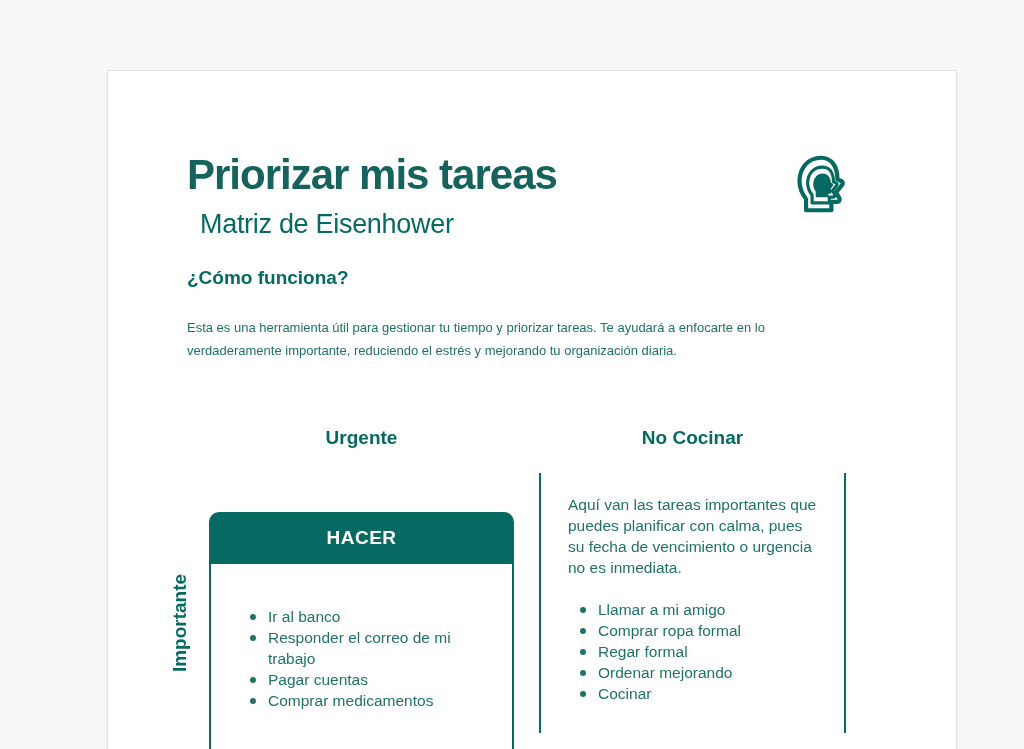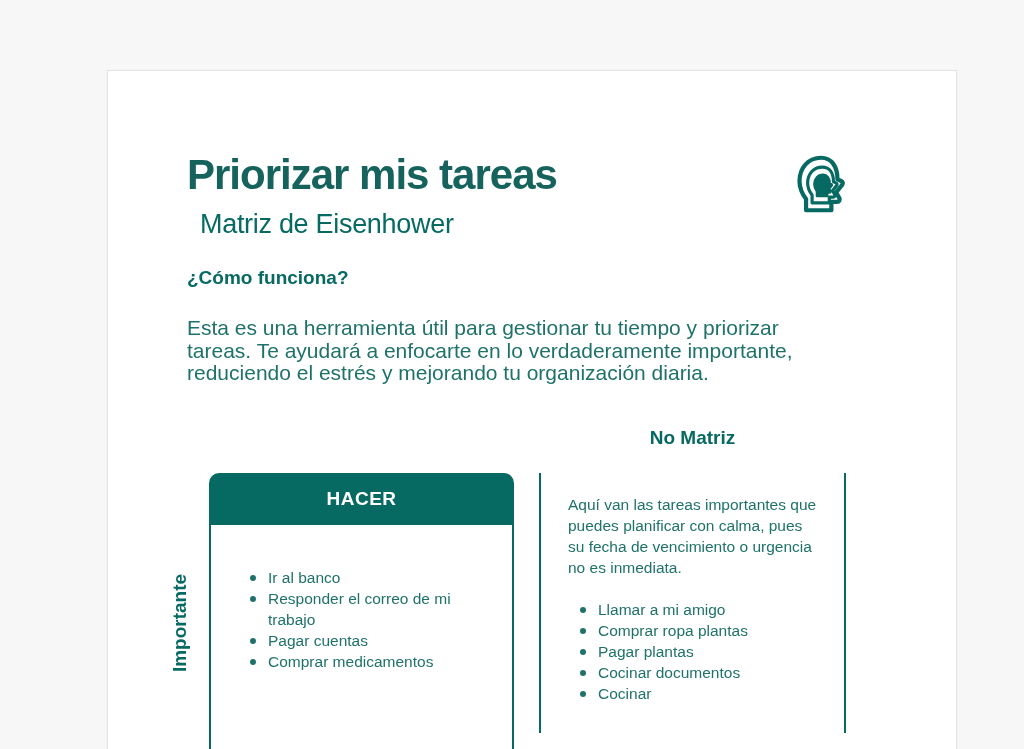--- a/index.html
+++ b/index.html
@@ -43,21 +43,21 @@
     width: 60px; height: 66px;
   }
   .how-heading {
     position: absolute; left: 79px; top: 196px;
     font-size: 19px; font-weight: 700;
     color: var(--accent);
   }
   .how-text {
     position: absolute; left: 79px; top: 246px;
     width: 655px;
-    font-size: 21px; line-height: 22.5px;
+    font-size: 13px; line-height: 22.5px;
     color: var(--text-color);
   }
   .col-header {
     position: absolute; top: 356px;
     font-size: 19px; font-weight: 700;
     text-align: center;
     color: var(--accent);
   }
   .col-header.left  { left: 101px; width: 305px; }
   .col-header.right { left: 431px; width: 307px; }
@@ -67,20 +67,21 @@
   .card.left  { left: 101px; width: 305px; }
   .card.right { left: 431px; width: 307px; }
   .card-header {
     height: 52px;
     background: var(--accent);
     border-radius: 10px 10px 0 0;
     display: flex; align-items: center; justify-content: center;
     color: #ffffff;
     font-size: 19px; font-weight: 700;
     letter-spacing: 0.5px;
+    margin-top: 39px;
   }
   .card-body {
     background: var(--page-bg);
     border-left: 2px solid var(--accent);
     border-right: 2px solid var(--accent);
     height: 260px;
     padding: 21px 26px 0 27px;
     color: var(--text-color);
     font-size: 15.5px; line-height: 21px;
   }
@@ -123,43 +124,44 @@
       <g stroke="#066a62" fill="none" stroke-linejoin="round" stroke-linecap="round">
         <path transform="translate(32 32) scale(1) translate(-30 -32)" stroke-width="4.5" d="M29 4 C15 4 6 15 6 29 C6 38 10 44 13 48 L13 60 L40 60 L40 51 L46 51 C48.5 51 49.5 49 48.5 47 L45 41 L51.5 33 C52.8 31.4 52.2 29.6 50.4 28.8 L46.5 27 C46.5 13 40 4 29 4 Z"></path>
         <path transform="translate(33 33) scale(0.68) translate(-30 -32)" stroke-width="5" d="M29 4 C15 4 6 15 6 29 C6 38 10 44 13 48 L13 60 L40 60 L40 51 L46 51 C48.5 51 49.5 49 48.5 47 L45 41 L51.5 33 C52.8 31.4 52.2 29.6 50.4 28.8 L46.5 27 C46.5 13 40 4 29 4 Z"></path>
         <path transform="translate(33.5 33.5) scale(0.40) translate(-30 -32)" stroke-width="7" fill="#066a62" d="M29 4 C15 4 6 15 6 29 C6 38 10 44 13 48 L13 60 L40 60 L40 51 L46 51 C48.5 51 49.5 49 48.5 47 L45 41 L51.5 33 C52.8 31.4 52.2 29.6 50.4 28.8 L46.5 27 C46.5 13 40 4 29 4 Z"></path>
       </g>
     </svg>
 
     <h3 class="how-heading">¿Cómo funciona?</h3>
     <p class="how-text">Esta es una herramienta útil para gestionar tu tiempo y priorizar tareas. Te ayudará a enfocarte en lo verdaderamente importante, reduciendo el estrés y mejorando tu organización diaria.</p>
 
-    <div class="col-header right">No Matriz</div>
+    <div class="col-header left">Urgente</div>
+    <div class="col-header right">No Cocinar</div>
 
     <div class="row-label">Importante</div>
 
     <div class="card left">
       <div class="card-header">HACER</div>
       <div class="card-body">
         <ul class="task-list">
             <li>Ir al banco</li>
             <li>Responder el correo de mi trabajo</li>
             <li>Pagar cuentas</li>
             <li>Comprar medicamentos</li>
           </ul>
       </div>
     </div>
 
     <div class="card right">
       <div class="card-body">
         <p>Aquí van las tareas importantes que puedes planificar con calma, pues su fecha de vencimiento o urgencia no es inmediata.</p>
         <ul class="task-list">
             <li>Llamar a mi amigo</li>
-            <li>Comprar ropa plantas</li>
-            <li>Pagar plantas</li>
-            <li>Cocinar documentos</li>
+            <li>Comprar ropa formal</li>
+            <li>Regar formal</li>
+            <li>Ordenar mejorando</li>
             <li>Cocinar</li>
           </ul>
       </div>
     </div>
 
   </div>
 </div>
 
 </body></html>

